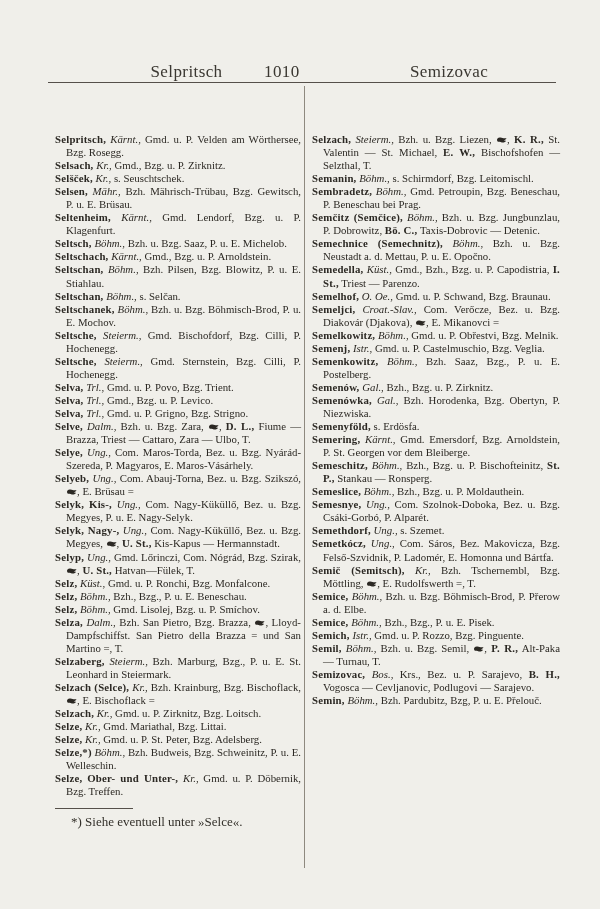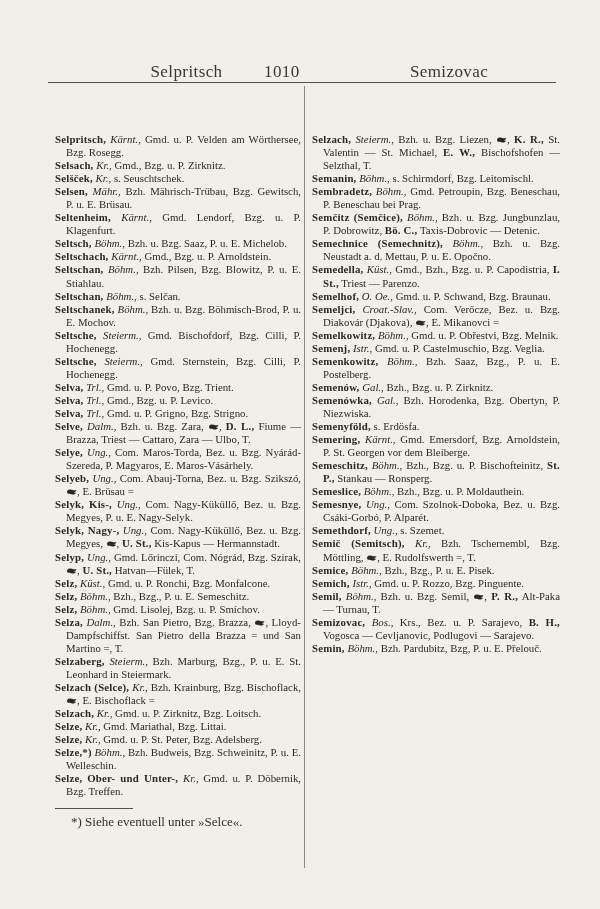--- a/index.html
+++ b/index.html
@@ -87,21 +87,21 @@
           <path d="M1.2 4.6C.6 3 2 1.4 4.2 1.2c2.4-.2 3.4 1 5.2 1 .9 0 1.6-.2 2-.5-.2 1.3-1.4 2.2-3 2.4.8.6 1.8.8 2.6.6-.6 1.5-2.6 2.3-4.6 1.9-1.1-.2-1.8-.8-2.9-.7-.9.1-1.9.2-2.3-1.3z"></path>
         </svg></span><span>, E. Brüsau =</span></p>
     <p class="entry"><span class="hw">Selyk, Kis-,</span><span class="it"> Ung.</span><span>, Com. Nagy-Küküllő, Bez. u. Bzg. Megyes, P. u. E. Nagy-Selyk.</span></p>
     <p class="entry"><span class="hw">Selyk, Nagy-,</span><span class="it"> Ung.</span><span>, Com. Nagy-Küküllő, Bez. u. Bzg. Megyes, </span><span class="glyph"><svg viewBox="0 0 12 8" xmlns="http://www.w3.org/2000/svg">
           <path d="M1.2 4.6C.6 3 2 1.4 4.2 1.2c2.4-.2 3.4 1 5.2 1 .9 0 1.6-.2 2-.5-.2 1.3-1.4 2.2-3 2.4.8.6 1.8.8 2.6.6-.6 1.5-2.6 2.3-4.6 1.9-1.1-.2-1.8-.8-2.9-.7-.9.1-1.9.2-2.3-1.3z"></path>
         </svg></span><span>, </span><span class="hw">U. St.,</span><span> Kis-Kapus — Hermannstadt.</span></p>
     <p class="entry"><span class="hw">Selyp,</span><span class="it"> Ung.</span><span>, Gmd. Lőrinczi, Com. Nógrád, Bzg. Szirak, </span><span class="glyph"><svg viewBox="0 0 12 8" xmlns="http://www.w3.org/2000/svg">
           <path d="M1.2 4.6C.6 3 2 1.4 4.2 1.2c2.4-.2 3.4 1 5.2 1 .9 0 1.6-.2 2-.5-.2 1.3-1.4 2.2-3 2.4.8.6 1.8.8 2.6.6-.6 1.5-2.6 2.3-4.6 1.9-1.1-.2-1.8-.8-2.9-.7-.9.1-1.9.2-2.3-1.3z"></path>
         </svg></span><span>, </span><span class="hw">U. St.,</span><span> Hatvan—Fülek, T.</span></p>
     <p class="entry"><span class="hw">Selz,</span><span class="it"> Küst.</span><span>, Gmd. u. P. Ronchi, Bzg. Monfalcone.</span></p>
-    <p class="entry"><span class="hw">Selz,</span><span class="it"> Böhm.</span><span>, Bzh., Bzg., P. u. E. Semeschitz.</span></p>
+    <p class="entry"><span class="hw">Selz,</span><span class="it"> Böhm.</span><span>, Bzh., Bzg., P. u. E. Beneschau.</span></p>
     <p class="entry"><span class="hw">Selz,</span><span class="it"> Böhm.</span><span>, Gmd. Lisolej, Bzg. u. P. Smíchov.</span></p>
     <p class="entry"><span class="hw">Selza,</span><span class="it"> Dalm.</span><span>, Bzh. San Pietro, Bzg. Brazza, </span><span class="glyph"><svg viewBox="0 0 12 8" xmlns="http://www.w3.org/2000/svg">
           <path d="M1.2 4.6C.6 3 2 1.4 4.2 1.2c2.4-.2 3.4 1 5.2 1 .9 0 1.6-.2 2-.5-.2 1.3-1.4 2.2-3 2.4.8.6 1.8.8 2.6.6-.6 1.5-2.6 2.3-4.6 1.9-1.1-.2-1.8-.8-2.9-.7-.9.1-1.9.2-2.3-1.3z"></path>
         </svg></span><span>, Lloyd-Dampfschiffst. San Pietro della Brazza = und San Martino =, T.</span></p>
     <p class="entry"><span class="hw">Selzaberg,</span><span class="it"> Steierm.</span><span>, Bzh. Marburg, Bzg., P. u. E. St. Leonhard in Steiermark.</span></p>
     <p class="entry"><span class="hw">Selzach (Selce),</span><span class="it"> Kr.</span><span>, Bzh. Krainburg, Bzg. Bischoflack, </span><span class="glyph"><svg viewBox="0 0 12 8" xmlns="http://www.w3.org/2000/svg">
           <path d="M1.2 4.6C.6 3 2 1.4 4.2 1.2c2.4-.2 3.4 1 5.2 1 .9 0 1.6-.2 2-.5-.2 1.3-1.4 2.2-3 2.4.8.6 1.8.8 2.6.6-.6 1.5-2.6 2.3-4.6 1.9-1.1-.2-1.8-.8-2.9-.7-.9.1-1.9.2-2.3-1.3z"></path>
         </svg></span><span>, E. Bischoflack =</span></p>
     <p class="entry"><span class="hw">Selzach,</span><span class="it"> Kr.</span><span>, Gmd. u. P. Zirknitz, Bzg. Loitsch.</span></p>
     <p class="entry"><span class="hw">Selze,</span><span class="it"> Kr.</span><span>, Gmd. Mariathal, Bzg. Littai.</span></p>
@@ -130,23 +130,25 @@
     <p class="entry"><span class="hw">Semenj,</span><span class="it"> Istr.</span><span>, Gmd. u. P. Castelmuschio, Bzg. Veglia.</span></p>
     <p class="entry"><span class="hw">Semenkowitz,</span><span class="it"> Böhm.</span><span>, Bzh. Saaz, Bzg., P. u. E. Postelberg.</span></p>
     <p class="entry"><span class="hw">Semenów,</span><span class="it"> Gal.</span><span>, Bzh., Bzg. u. P. Zirknitz.</span></p>
     <p class="entry"><span class="hw">Semenówka,</span><span class="it"> Gal.</span><span>, Bzh. Horodenka, Bzg. Obertyn, P. Niezwiska.</span></p>
     <p class="entry"><span class="hw">Semenyföld,</span><span> s. Erdösfa.</span></p>
     <p class="entry"><span class="hw">Semering,</span><span class="it"> Kärnt.</span><span>, Gmd. Emersdorf, Bzg. Arnoldstein, P. St. Georgen vor dem Bleiberge.</span></p>
     <p class="entry"><span class="hw">Semeschitz,</span><span class="it"> Böhm.</span><span>, Bzh., Bzg. u. P. Bischofteinitz, </span><span class="hw">St. P.,</span><span> Stankau — Ronsperg.</span></p>
     <p class="entry"><span class="hw">Semeslice,</span><span class="it"> Böhm.</span><span>, Bzh., Bzg. u. P. Moldauthein.</span></p>
     <p class="entry"><span class="hw">Semesnye,</span><span class="it"> Ung.</span><span>, Com. Szolnok-Doboka, Bez. u. Bzg. Csáki-Gorbó, P. Alparét.</span></p>
     <p class="entry"><span class="hw">Semethdorf,</span><span class="it"> Ung.</span><span>, s. Szemet.</span></p>
+    <p class="entry"><span class="hw">Semetkócz,</span><span class="it"> Ung.</span><span>, Com. Sáros, Bez. Makovicza, Bzg. Felső-Szvidnik, P. Ladomér, E. Homonna und Bártfa.</span></p>
     <p class="entry"><span class="hw">Semič (Semitsch),</span><span class="it"> Kr.</span><span>, Bzh. Tschernembl, Bzg. Möttling, </span><span class="glyph"><svg viewBox="0 0 12 8" xmlns="http://www.w3.org/2000/svg">
           <path d="M1.2 4.6C.6 3 2 1.4 4.2 1.2c2.4-.2 3.4 1 5.2 1 .9 0 1.6-.2 2-.5-.2 1.3-1.4 2.2-3 2.4.8.6 1.8.8 2.6.6-.6 1.5-2.6 2.3-4.6 1.9-1.1-.2-1.8-.8-2.9-.7-.9.1-1.9.2-2.3-1.3z"></path>
         </svg></span><span>, E. Rudolfswerth =, T.</span></p>
+    <p class="entry"><span class="hw">Semice,</span><span class="it"> Böhm.</span><span>, Bzh. u. Bzg. Böhmisch-Brod, P. Přerow a. d. Elbe.</span></p>
     <p class="entry"><span class="hw">Semice,</span><span class="it"> Böhm.</span><span>, Bzh., Bzg., P. u. E. Pisek.</span></p>
     <p class="entry"><span class="hw">Semich,</span><span class="it"> Istr.</span><span>, Gmd. u. P. Rozzo, Bzg. Pinguente.</span></p>
     <p class="entry"><span class="hw">Semil,</span><span class="it"> Böhm.</span><span>, Bzh. u. Bzg. Semil, </span><span class="glyph"><svg viewBox="0 0 12 8" xmlns="http://www.w3.org/2000/svg">
           <path d="M1.2 4.6C.6 3 2 1.4 4.2 1.2c2.4-.2 3.4 1 5.2 1 .9 0 1.6-.2 2-.5-.2 1.3-1.4 2.2-3 2.4.8.6 1.8.8 2.6.6-.6 1.5-2.6 2.3-4.6 1.9-1.1-.2-1.8-.8-2.9-.7-.9.1-1.9.2-2.3-1.3z"></path>
         </svg></span><span>, </span><span class="hw">P. R.,</span><span> Alt-Paka — Turnau, T.</span></p>
     <p class="entry"><span class="hw">Semizovac,</span><span class="it"> Bos.</span><span>, Krs., Bez. u. P. Sarajevo, </span><span class="hw">B. H.,</span><span> Vogosca — Cevljanovic, Podlugovi — Sarajevo.</span></p>
     <p class="entry"><span class="hw">Semin,</span><span class="it"> Böhm.</span><span>, Bzh. Pardubitz, Bzg, P. u. E. Přelouč.</span></p>
   </div>
 
 </body></html>

